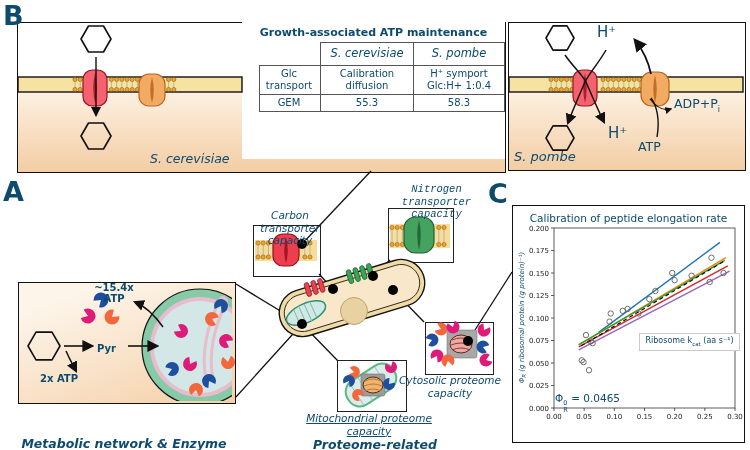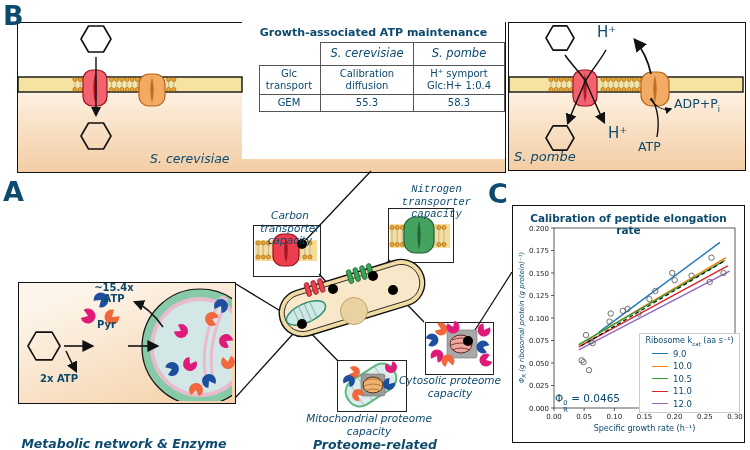--- a/index.html
+++ b/index.html
@@ -35,21 +35,21 @@
   .panel-letter{font-weight:bold;font-size:27px;}
   .org{font-style:italic;font-size:12.5px;}
   .prel{white-space:pre-line;}
   .small-it{font-style:italic;font-size:10.5px;line-height:1.2;text-align:center;}
   .capt{font-weight:bold;font-style:italic;font-size:12.5px;text-align:center;}
   .boldlab{font-weight:bold;font-size:10px;}
   
   #cpanel{position:absolute;left:512px;top:205px;width:231px;height:236px;
           border:1.5px solid #111;background:#fff;z-index:2;}
   #cpanel .inner{position:absolute;z-index:3;}
-  #c-title{left:10px;top:6px;width:211px;text-align:center;font-weight:bold;font-size:10.5px;}
+  #c-title{left:10px;top:6px;width:211px;text-align:center;font-weight:normal;font-size:10.5px;}
   #c-xlabel{left:41px;top:218px;width:181px;text-align:center;font-size:8px;}
   #c-ylabel{left:-89px;top:105px;width:200px;height:13px;transform:rotate(-90deg);
             text-align:center;font-size:7px;font-style:italic;}
   #c-ylabel sub,#lgd sub{font-size:5.5px;}
   #c-annot{left:42px;top:186px;font-size:10.5px;}
   .ss{display:inline-flex;flex-direction:column;font-size:6.5px;line-height:1;vertical-align:-3px;}
   #lgd{position:absolute;left:126px;top:127px;width:91px;border:1px solid #ccc;
        background:#fff;padding:2px 4px;font-size:8px;z-index:3;}
   .lg-title{text-align:center;margin-bottom:1px;}
   .lg-row{display:flex;align-items:center;gap:5px;height:12.5px;font-size:8.5px;padding-left:8px;}
@@ -351,67 +351,44 @@
 
   <div class="lab org" style="left:150px;top:151px;width:95px;">S. cerevisiae</div>
   <div class="lab org" style="left:514px;top:149px;font-size:13px;">S. pombe</div>
   <div class="lab" style="left:597px;top:23px;font-size:15px;">H⁺</div>
   <div class="lab" style="left:608px;top:124px;font-size:15px;">H⁺</div>
   <div class="lab" style="left:674px;top:96px;font-size:12.5px;"><span>ADP+P</span><sub style="font-size:8px;">i</sub></div>
   <div class="lab" style="left:638px;top:139px;font-size:12.5px;">ATP</div>
 
   <div class="lab boldlab prel" style="left:72px;top:283px;width:84px;text-align:center;line-height:1.05;">~15.4x
 ATP</div>
-  <div class="lab boldlab" style="left:97px;top:319px;">Pyr</div>
+  <div class="lab boldlab" style="left:97px;top:343px;">Pyr</div>
   <div class="lab boldlab" style="left:40px;top:373px;">2x ATP</div>
 
   <div class="lab small-it prel" style="left:240px;top:197px;width:100px;margin-top:12px;">Carbon transporter
 capacity</div>
   <div class="lab small-it prel" style="left:384px;top:183px;width:105px;font-family:Liberation Mono, monospace;">Nitrogen transporter
 capacity</div>
   <div class="lab small-it prel" style="left:390px;top:374px;width:120px;">Cytosolic proteome
 capacity</div>
-  <div class="lab small-it prel" style="left:300px;top:412px;width:138px;">Mitochondrial proteome
+  <div class="lab small-it prel" style="left:300px;top:412px;width:138px;text-decoration:underline;">Mitochondrial proteome
 capacity</div>
 
   <div class="lab capt" style="left:8px;top:436px;width:232px;">Metabolic network &amp; Enzyme Coupling</div>
   <div class="lab capt" style="left:282px;top:437px;width:186px;">Proteome-related constraints</div>
 
   <div id="cpanel">
     <div class="inner" id="c-title">Calibration of peptide elongation rate</div>
     <div class="inner" id="c-ylabel"><span>Φ</span><sub>R</sub><span> (g ribosomal protein (g protein)⁻¹)</span></div>
-    <div class="inner" id="c-xlabel">Specific growth rate (h⁻¹)</div>
     <div class="inner" id="c-annot"><span>Φ</span><span class="ss">
           <span>0</span>
           <span>R</span>
         </span><span> = 0.0465</span></div>
     <div id="lgd">
       <div class="lg-title"><span>Ribosome k</span><sub>cat</sub><span> (aa s⁻¹)</span></div>
-      <div id="legend-entries">
-          <div class="lg-row">
-            <span class="lg-line" style="border-top-color: rgb(31, 119, 180);"></span>
-            <span>9.0</span>
-          </div>
-          <div class="lg-row">
-            <span class="lg-line" style="border-top-color: rgb(255, 127, 14);"></span>
-            <span>10.0</span>
-          </div>
-          <div class="lg-row">
-            <span class="lg-line" style="border-top-color: rgb(44, 160, 44);"></span>
-            <span>10.5</span>
-          </div>
-          <div class="lg-row">
-            <span class="lg-line" style="border-top-color: rgb(214, 39, 40);"></span>
-            <span>11.0</span>
-          </div>
-          <div class="lg-row">
-            <span class="lg-line" style="border-top-color: rgb(148, 103, 189);"></span>
-            <span>12.0</span>
-          </div>
-        </div>
     </div>
     <svg id="chart-svg" width="231" height="236" viewBox="0 0 231 236" style="position:absolute;left:0;top:0;">
         <rect x="41" y="22" width="181" height="180" fill="none" stroke="#333" stroke-width="0.8"></rect>
         <line x1="41" y1="202" x2="41" y2="205" stroke="#333" stroke-width="0.8"></line>
         <text x="41" y="213" text-anchor="middle" font-size="7" fill="#222">0.00</text>
         <line x1="71.16666666666667" y1="202" x2="71.16666666666667" y2="205" stroke="#333" stroke-width="0.8"></line>
         <text x="71.16666666666667" y="213" text-anchor="middle" font-size="7" fill="#222">0.05</text>
         <line x1="101.33333333333334" y1="202" x2="101.33333333333334" y2="205" stroke="#333" stroke-width="0.8"></line>
         <text x="101.33333333333334" y="213" text-anchor="middle" font-size="7" fill="#222">0.10</text>
         <line x1="131.5" y1="202" x2="131.5" y2="205" stroke="#333" stroke-width="0.8"></line>

